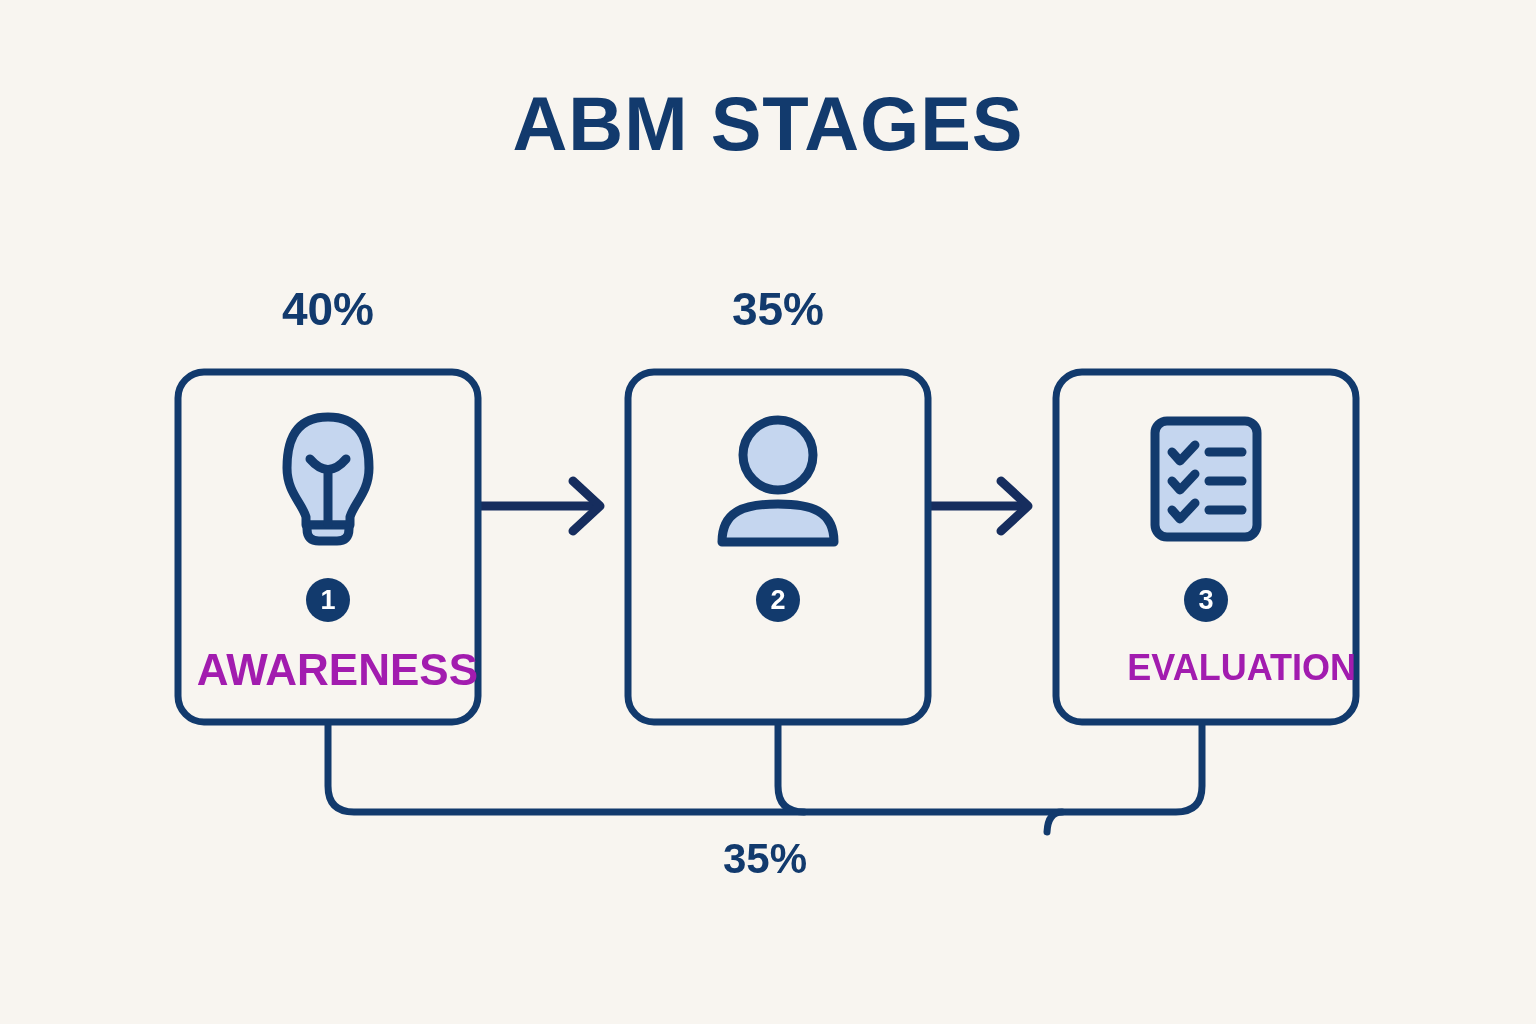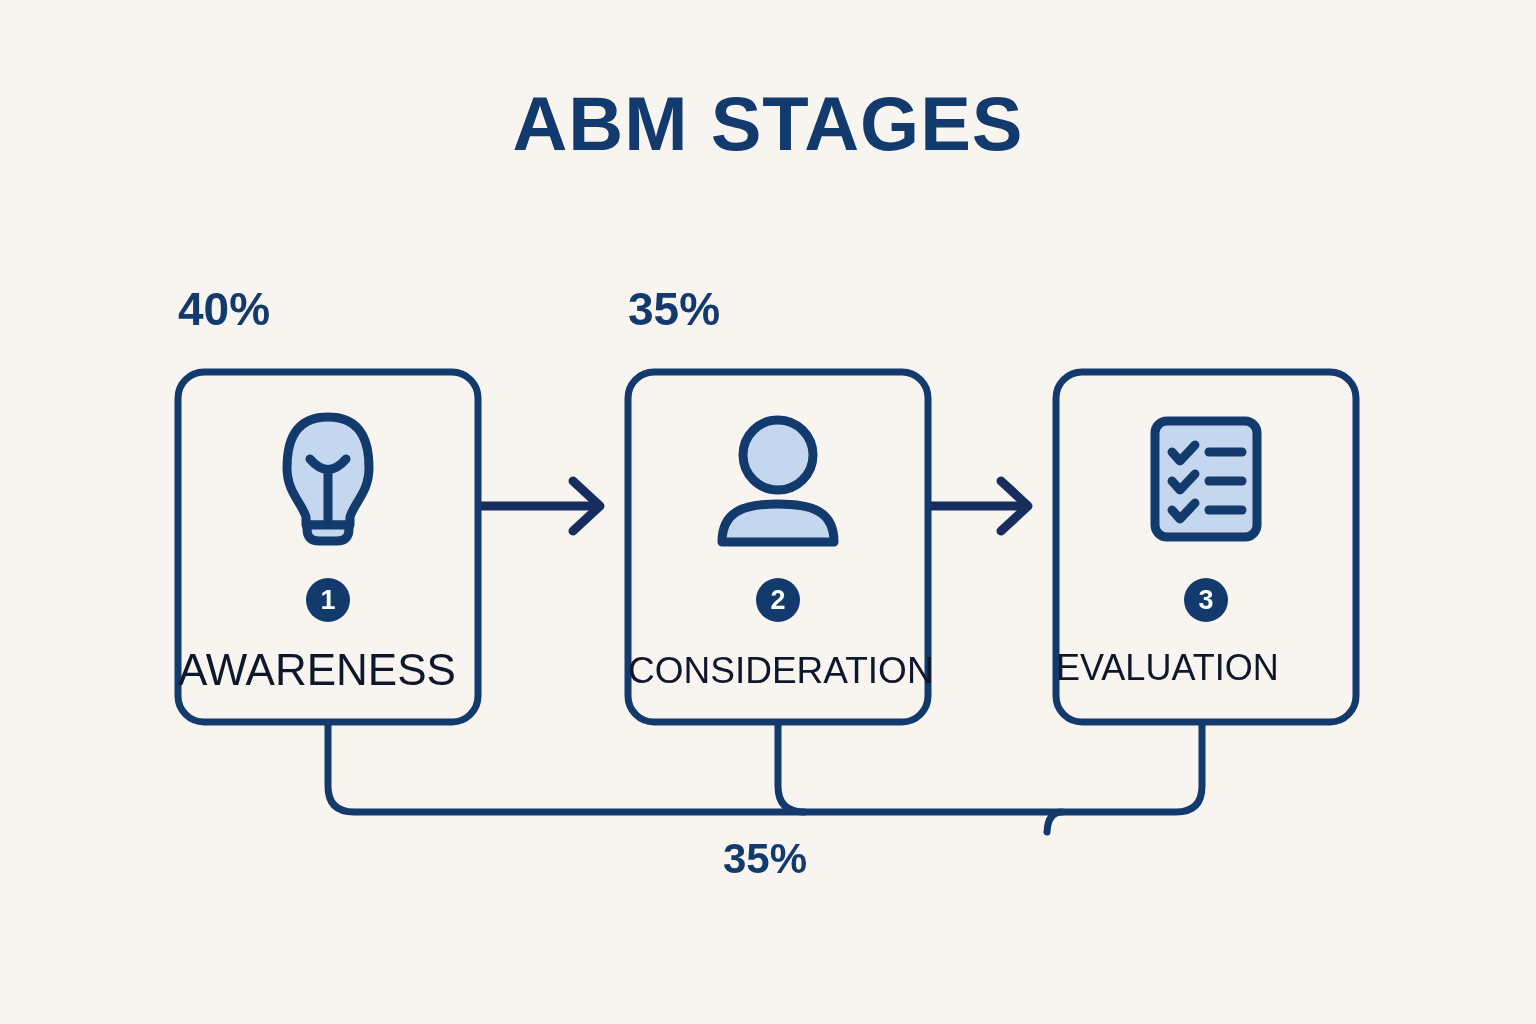--- a/index.html
+++ b/index.html
@@ -24,20 +24,21 @@
     font-size: 76px;
     font-weight: 700;
     letter-spacing: 1px;
     color: #123a6d;
     line-height: 1;
   }
   .pct-top {
     position: absolute;
     top: 286px;
     width: 300px;
+    text-align: center;
     font-size: 46px;
     font-weight: 700;
     color: #123a6d;
     line-height: 1;
   }
   #pct-1 { left: 178px; }
   #pct-2 { left: 628px; }
   #pct-3 { left: 1056px; }
 
   #pct-bottom {
@@ -47,23 +48,23 @@
     width: 300px;
     text-align: center;
     font-size: 42px;
     font-weight: 700;
     color: #123a6d;
     line-height: 1;
   }
 
   .card-label {
     position: absolute;
-    text-align: left;
-    font-weight: 400;
-    color: #0f172a;
+    text-align: right;
+    font-weight: 700;
+    color: #a21caf;
     line-height: 1;
     white-space: nowrap;
   }
   #label-1 { left: 178px; top: 648px; width: 300px; font-size: 44px; }
   #label-2 { left: 628px; top: 652px; width: 300px; font-size: 37px; }
   #label-3 { left: 1056px; top: 650px; width: 300px; font-size: 36px; }
 
   .badge-num {
     position: absolute;
     text-align: center;
@@ -157,18 +158,17 @@
       </g>
       <circle cx="1206" cy="600" r="22" fill="#123a6d"></circle>
     </g>
   </svg>
 
   <div class="badge-num" id="badge-num-1">1</div>
   <div class="badge-num" id="badge-num-2">2</div>
   <div class="badge-num" id="badge-num-3">3</div>
 
   <div class="card-label" id="label-1">AWARENESS</div>
-  <div class="card-label" id="label-2">CONSIDERATION</div>
   <div class="card-label" id="label-3">EVALUATION</div>
 
   <div id="pct-bottom">35%</div>
 
 </div>
 
 </body></html>

